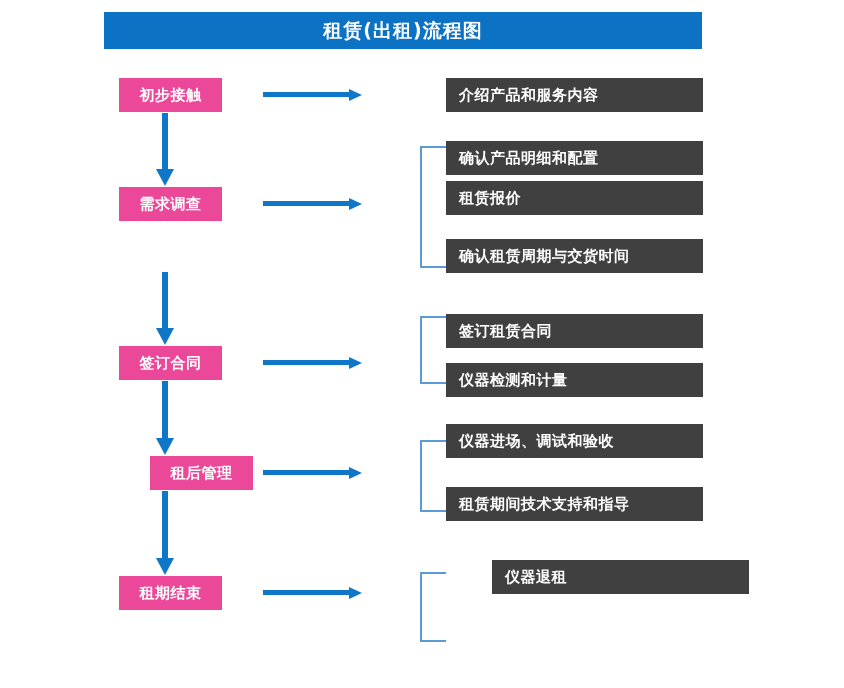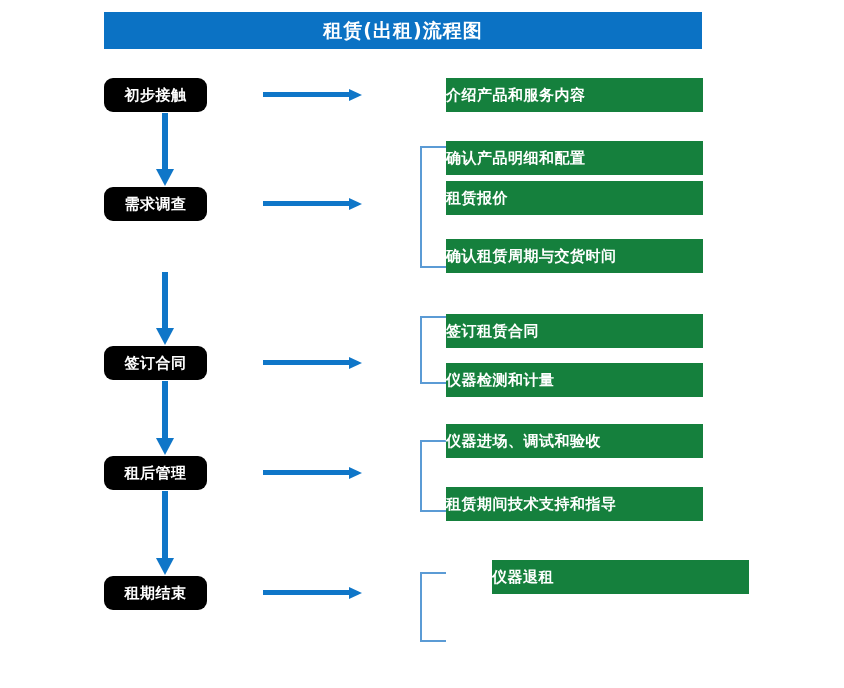--- a/index.html
+++ b/index.html
@@ -32,45 +32,45 @@
     align-items: center;
     justify-content: center;
     font-size: 19px;
     font-weight: bold;
     letter-spacing: 1px;
   }
 
   
   .stage-box {
     position: absolute;
-    left: 104px;
+    left: 119px;
     width: 103px;
     height: 34px;
-    background: #000000;
+    background: #ec4899;
     color: #ffffff;
     display: flex;
     align-items: center;
     justify-content: center;
     font-size: 15px;
     font-weight: bold;
     letter-spacing: 0.5px;
-    border-radius: 9px;
   }
 
   
   .detail-box {
     position: absolute;
     left: 446px;
     width: 257px;
     height: 34px;
-    background: #15803d;
+    background: #404040;
     color: #ffffff;
     display: flex;
     align-items: center;
     justify-content: flex-start;
+    padding-left: 13px;
     box-sizing: border-box;
     font-size: 15px;
     font-weight: bold;
     letter-spacing: 0.5px;
   }
 
   
   .arrow-right {
     position: absolute;
     left: 263px;
@@ -95,21 +95,21 @@
 </head>
 <body>
 
 <div id="canvas">
 
   <div class="title-bar">租赁(出租)流程图</div>
 
   <div class="stage-box" style="top:78px;">初步接触</div>
   <div class="stage-box" style="top:187px;">需求调查</div>
   <div class="stage-box" style="top:346px;">签订合同</div>
-  <div class="stage-box" style="top:456px;">租后管理</div>
+  <div class="stage-box" style="top:456px;margin-left:31px;">租后管理</div>
   <div class="stage-box" style="top:576px;">租期结束</div>
 
   <div class="arrow-down" style="top:113px; height:74px;">
     <svg class="arrow-svg" viewBox="0 0 30 74" preserveAspectRatio="none" aria-hidden="true">
       <rect x="12" y="0" width="6" height="58" fill="#0f76c8"></rect>
       <polygon points="6,56 24,56 15,73" fill="#0f76c8"></polygon>
     </svg>
   </div>
 
   <div class="arrow-down" style="top:272px; height:74px;">

